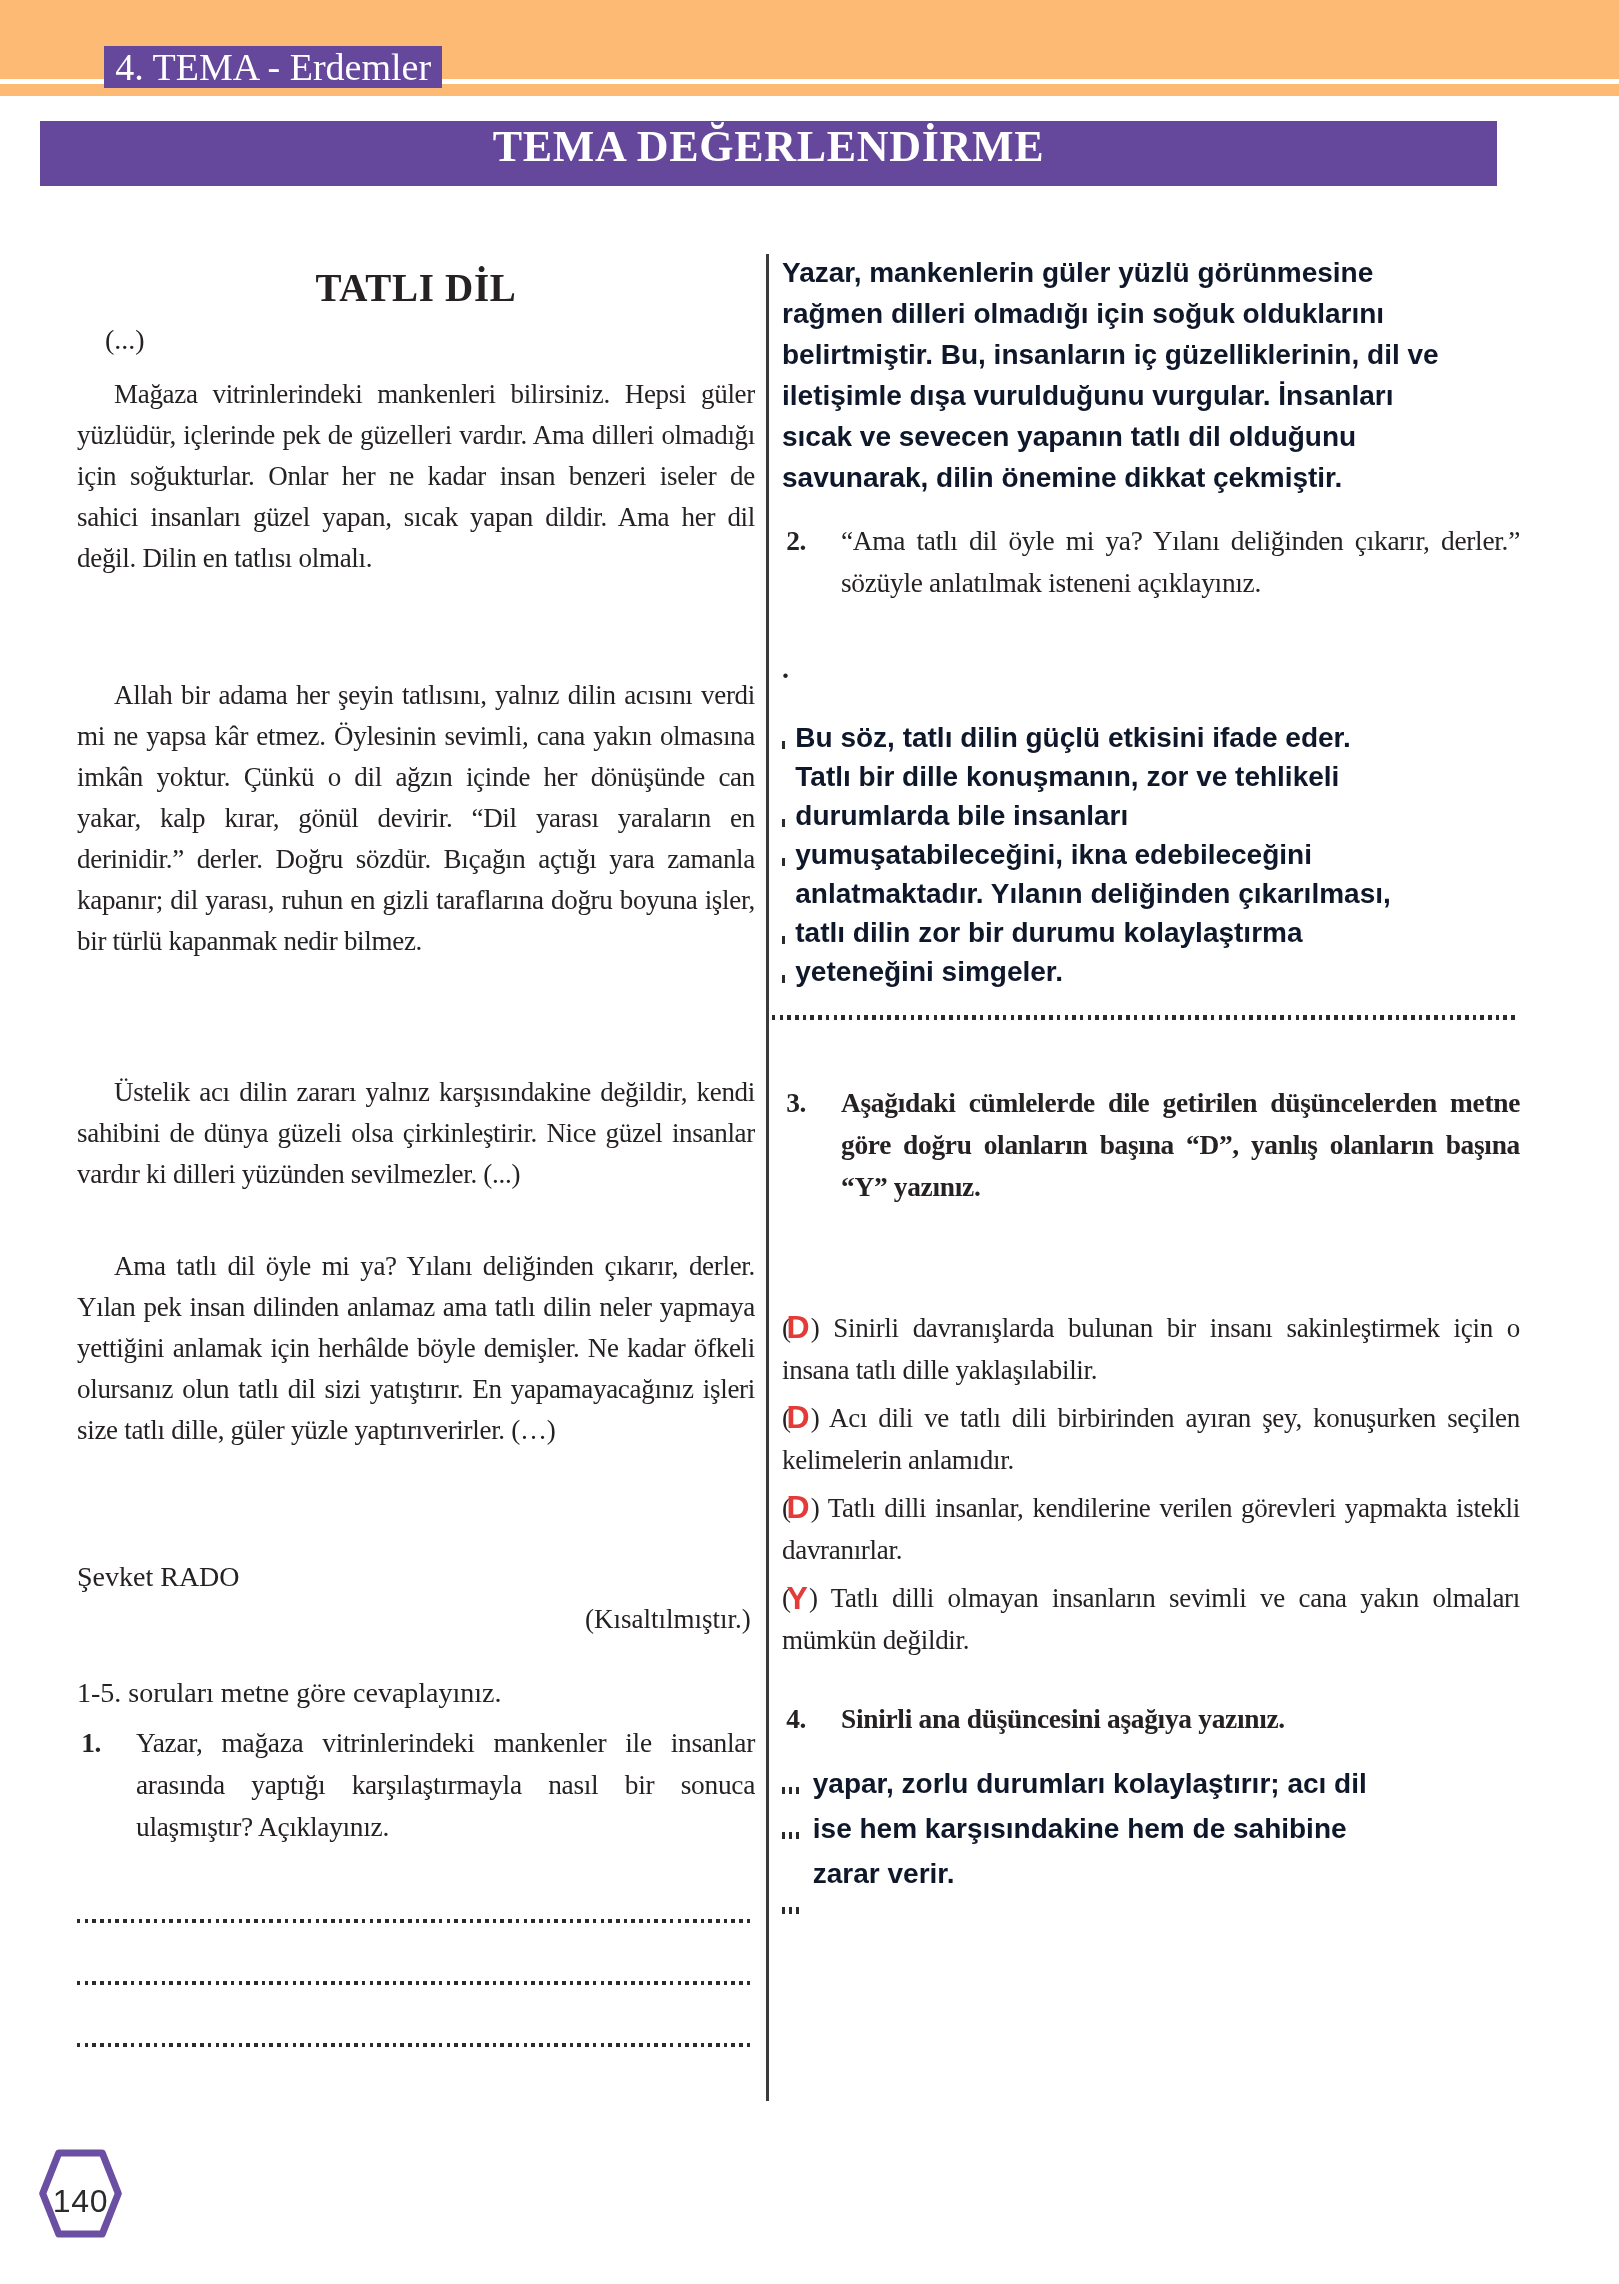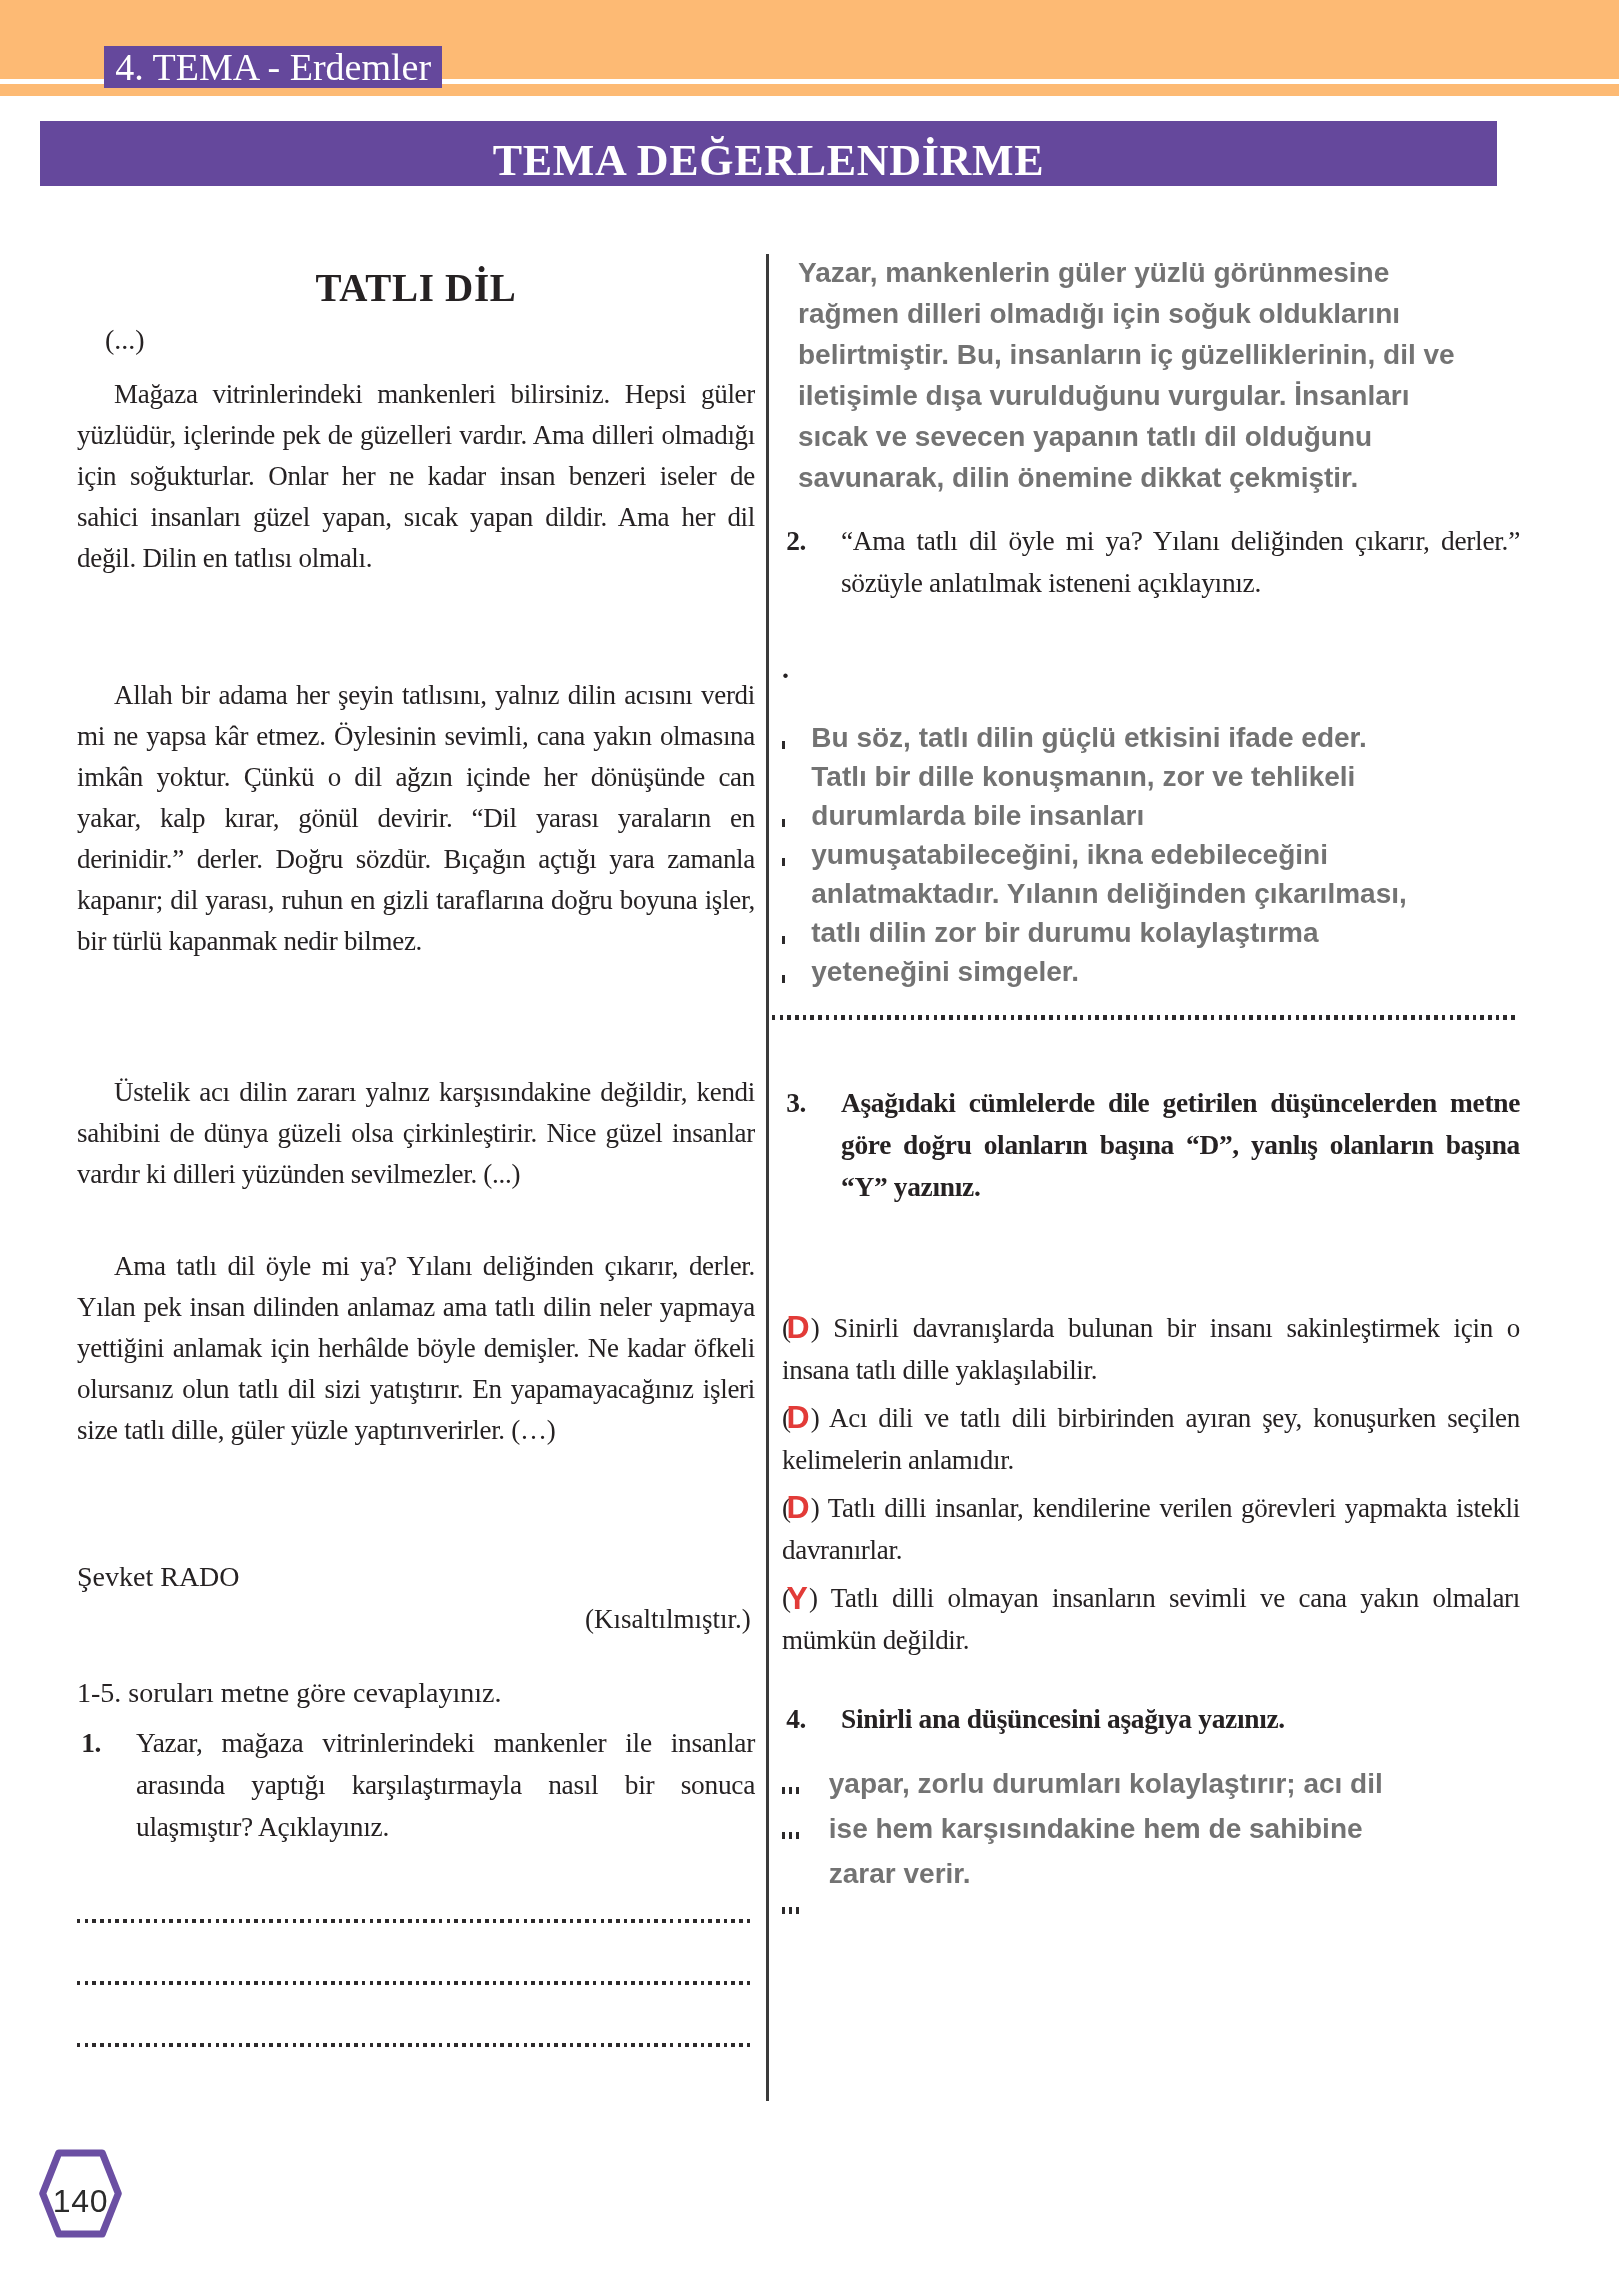--- a/index.html
+++ b/index.html
@@ -10,21 +10,21 @@
   
   .top-band{position:absolute;left:0;top:0;width:1620px;height:96px;background:#fdba74;}
   .top-rule{position:absolute;left:0;top:79px;width:100%;height:4.9px;background:#ffffff;}
   .top-title{
     position:absolute;left:104px;top:46px;background:#65489c;
     color:#ffffff;font-size:38px;line-height:42px;padding:0 11.2px;white-space:nowrap;
   }
   
   .banner{
     position:absolute;left:40px;top:121px;width:1457px;height:65px;background:#65489c;
-    display:flex;align-items:flex-end;justify-content:center;
+    display:flex;align-items:flex-start;justify-content:center;
   }
   .banner-title{
     color:#ffffff;font-weight:bold;font-size:44px;letter-spacing:0.7px;white-space:nowrap;
   }
   
   .divider{position:absolute;left:766px;top:254px;width:2.8px;height:1847px;background:#3b3b3b;}
   
   .col-left{position:absolute;left:77px;top:246px;width:678px;}
   .col-right{position:absolute;left:782px;top:239px;width:738px;}
   
@@ -41,21 +41,21 @@
   .question{position:relative;margin-top:9.8px;padding-left:59px;font-size:27.4px;line-height:42px;text-align:justify;letter-spacing:-0.3px;}
   .question .qnum{position:absolute;left:4.2px;top:0;font-weight:bold;}
   .question .qbold{font-weight:normal;}
   .q1{min-height:169px;}
   .dotted-line{
     margin-top:28px;height:4.2px;width:675px;
     background:repeating-linear-gradient(90deg,#2c2a2b 0 3.5px,transparent 3.5px 7.7px);
   }
   .dotted-line + .dotted-line{margin-top:58px;}
   
-  .red-line{white-space:nowrap;color:#737373;font-family:"Liberation Sans",sans-serif;font-weight:bold;margin-left:16px;}
+  .red-line{white-space:nowrap;color:#0f172a;font-family:"Liberation Sans",sans-serif;font-weight:bold;}
   .answer1{margin-top:12.7px;}
   .answer1 .red-line{font-size:28px;line-height:41px;}
   .answer2{margin-top:35px;}
   .answer2 .red-line{font-size:28px;line-height:39px;}
   .answer4{margin-top:21px;}
   .answer4 .red-line{font-size:28px;line-height:45px;}
   .remnant{
     display:inline-block;vertical-align:middle;width:21px;height:7.7px;margin-right:9.8px;
     background:repeating-linear-gradient(90deg,#2c2a2b 0 3.5px,transparent 3.5px 7px);
   }

